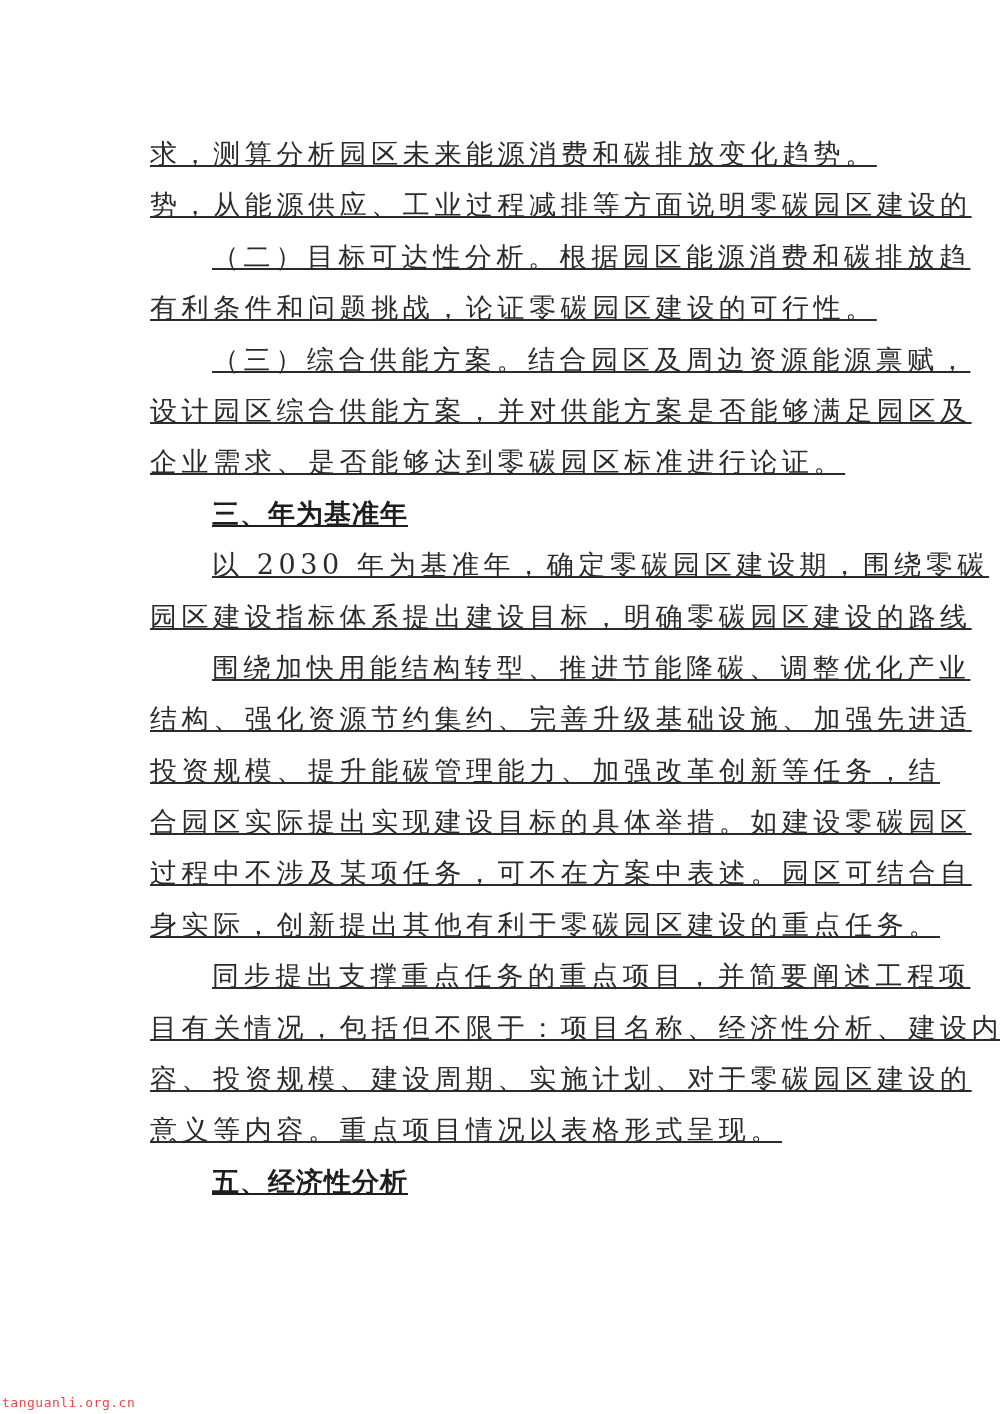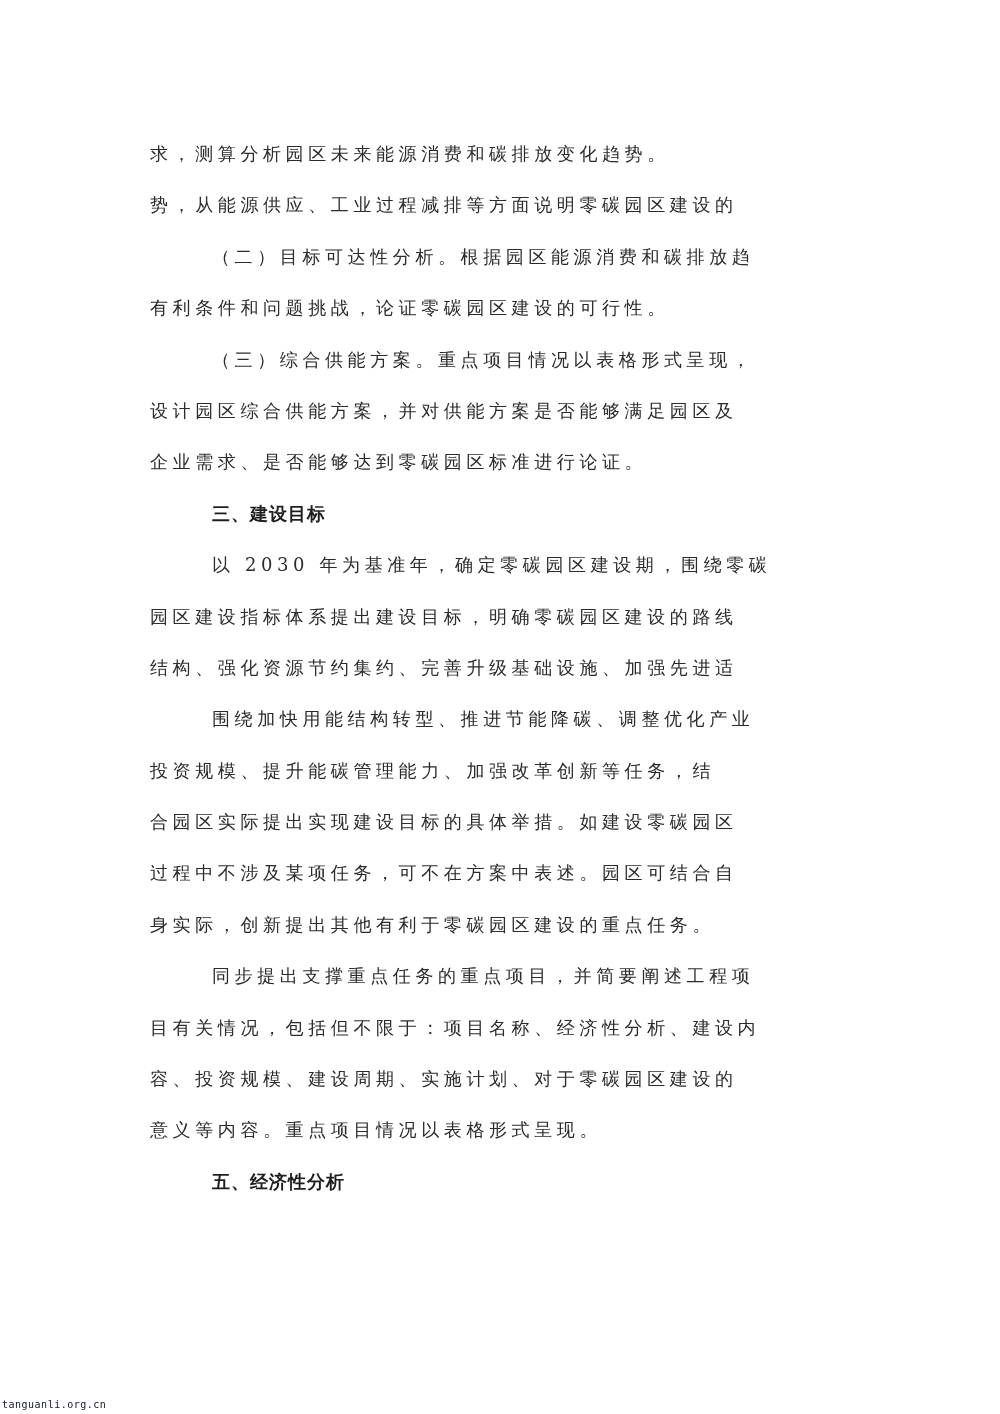--- a/index.html
+++ b/index.html
@@ -17,60 +17,61 @@
     }
     .page {
       position: absolute;
       left: 150px;
       top: 128px;
       width: 700px;
     }
     .line {
       height: 51.4px;
       line-height: 51.4px;
-      font-size: 18px;
+      font-size: 27px;
       letter-spacing: 4.6px;
       white-space: nowrap;
       overflow: visible;
+      text-decoration: underline;
     }
     .indent {
       padding-left: 62px;
     }
     .heading {
       font-family: "DejaVu Sans", "Liberation Sans", sans-serif;
       font-weight: bold;
       letter-spacing: 1px;
       color: #1e1e1e;
     }
     .watermark {
       position: absolute;
       left: 2px;
       bottom: 4px;
       font-family: "DejaVu Sans Mono", "Liberation Mono", monospace;
-      font-size: 10px;
-      color: #0f172a;
+      font-size: 13px;
+      color: #ef4444;
       letter-spacing: 0.5px;
     }
   </style>
 </head>
 <body>
 
 <div class="page">
   <div class="line">求，测算分析园区未来能源消费和碳排放变化趋势。</div>
   <div class="line">势，从能源供应、工业过程减排等方面说明零碳园区建设的</div>
   <div class="line indent">（二）目标可达性分析。根据园区能源消费和碳排放趋</div>
   <div class="line">有利条件和问题挑战，论证零碳园区建设的可行性。</div>
-  <div class="line indent">（三）综合供能方案。重点项目情况以表格形式呈现，</div>
+  <div class="line indent">（三）综合供能方案。结合园区及周边资源能源禀赋，</div>
   <div class="line">设计园区综合供能方案，并对供能方案是否能够满足园区及</div>
   <div class="line">企业需求、是否能够达到零碳园区标准进行论证。</div>
-  <div class="line indent heading">三、建设目标</div>
+  <div class="line indent heading">三、年为基准年</div>
   <div class="line indent">以 2030 年为基准年，确定零碳园区建设期，围绕零碳</div>
   <div class="line">园区建设指标体系提出建设目标，明确零碳园区建设的路线</div>
+  <div class="line indent">围绕加快用能结构转型、推进节能降碳、调整优化产业</div>
   <div class="line">结构、强化资源节约集约、完善升级基础设施、加强先进适</div>
-  <div class="line indent">围绕加快用能结构转型、推进节能降碳、调整优化产业</div>
   <div class="line">投资规模、提升能碳管理能力、加强改革创新等任务，结</div>
   <div class="line">合园区实际提出实现建设目标的具体举措。如建设零碳园区</div>
   <div class="line">过程中不涉及某项任务，可不在方案中表述。园区可结合自</div>
   <div class="line">身实际，创新提出其他有利于零碳园区建设的重点任务。</div>
   <div class="line indent">同步提出支撑重点任务的重点项目，并简要阐述工程项</div>
   <div class="line">目有关情况，包括但不限于：项目名称、经济性分析、建设内</div>
   <div class="line">容、投资规模、建设周期、实施计划、对于零碳园区建设的</div>
   <div class="line">意义等内容。重点项目情况以表格形式呈现。</div>
   <div class="line indent heading">五、经济性分析</div>
 </div>

